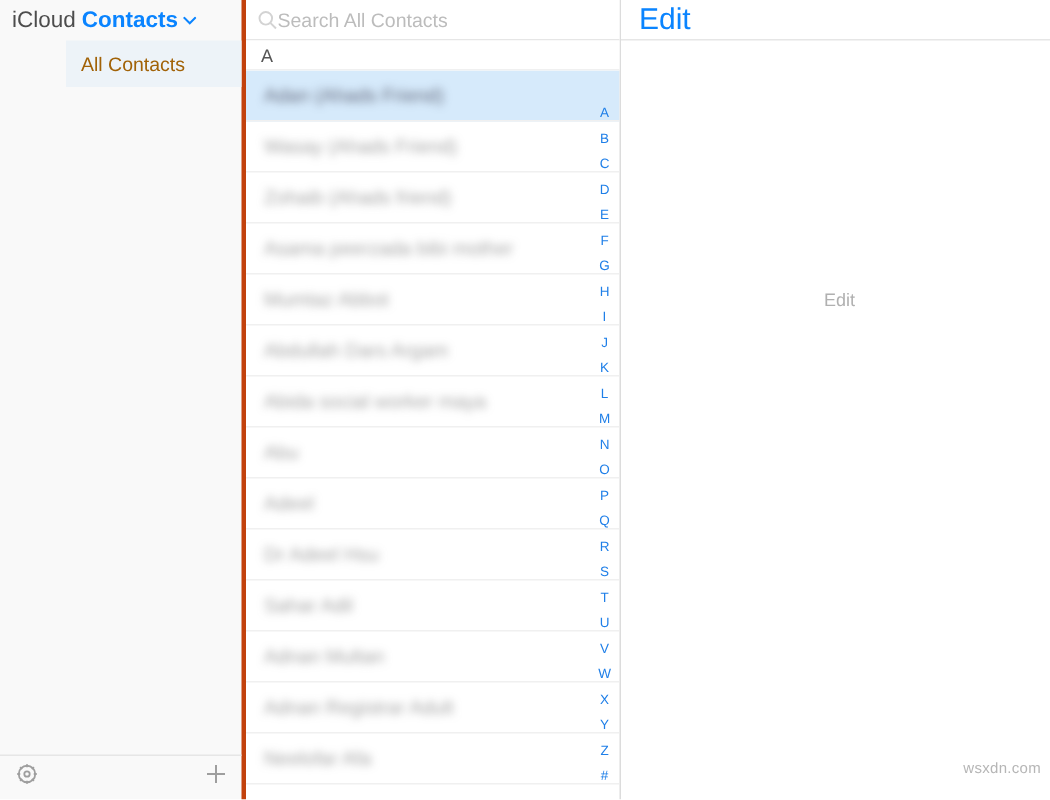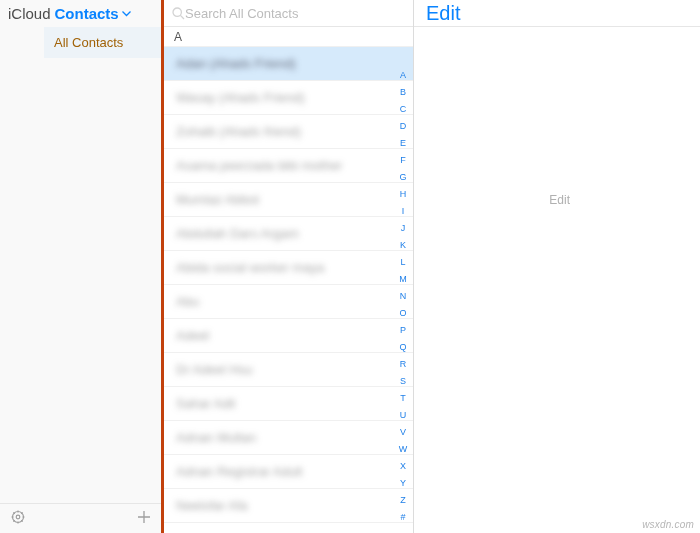--- a/index.html
+++ b/index.html
@@ -33,21 +33,21 @@
     .index { position: absolute; right: 3px; top: 68px; bottom: 8px; width: 14px; display: flex; flex-direction: column; justify-content: flex-start; align-items: center; gap: 2px; }
     .index span { font-size: 9px; line-height: 15px; color: #1f7fe8; cursor: pointer; }
 
     
     .detail { flex: 1; height: 100%; display: flex; flex-direction: column; }
     .detail-header { height: 27px; display: flex; align-items: center; padding: 0 12px; border-bottom: 1px solid #e6e6e6; }
     .edit-btn { background: none; border: 0; color: #0a84ff; font-size: 20px; cursor: pointer; }
     .detail-body { flex: 1; position: relative; }
     .notes-label { position: absolute; top: 166px; right: 130px; font-size: 12px; color: #b0b0b0; }
 
-    .watermark { position: absolute; bottom: 3px; right: 6px; font-size: 10px; color: #b6b6b6; letter-spacing: 0.2px; font-style: italic; }
+    .watermark { position: absolute; bottom: 15px; right: 6px; font-size: 10px; color: #b6b6b6; letter-spacing: 0.2px; }
   </style>
 </head>
 <body>
 
 <div class="app">
 
   <div class="sidebar">
     <div class="sidebar-header">
       <span class="brand-icloud">iCloud</span>
       <span class="brand-contacts">

